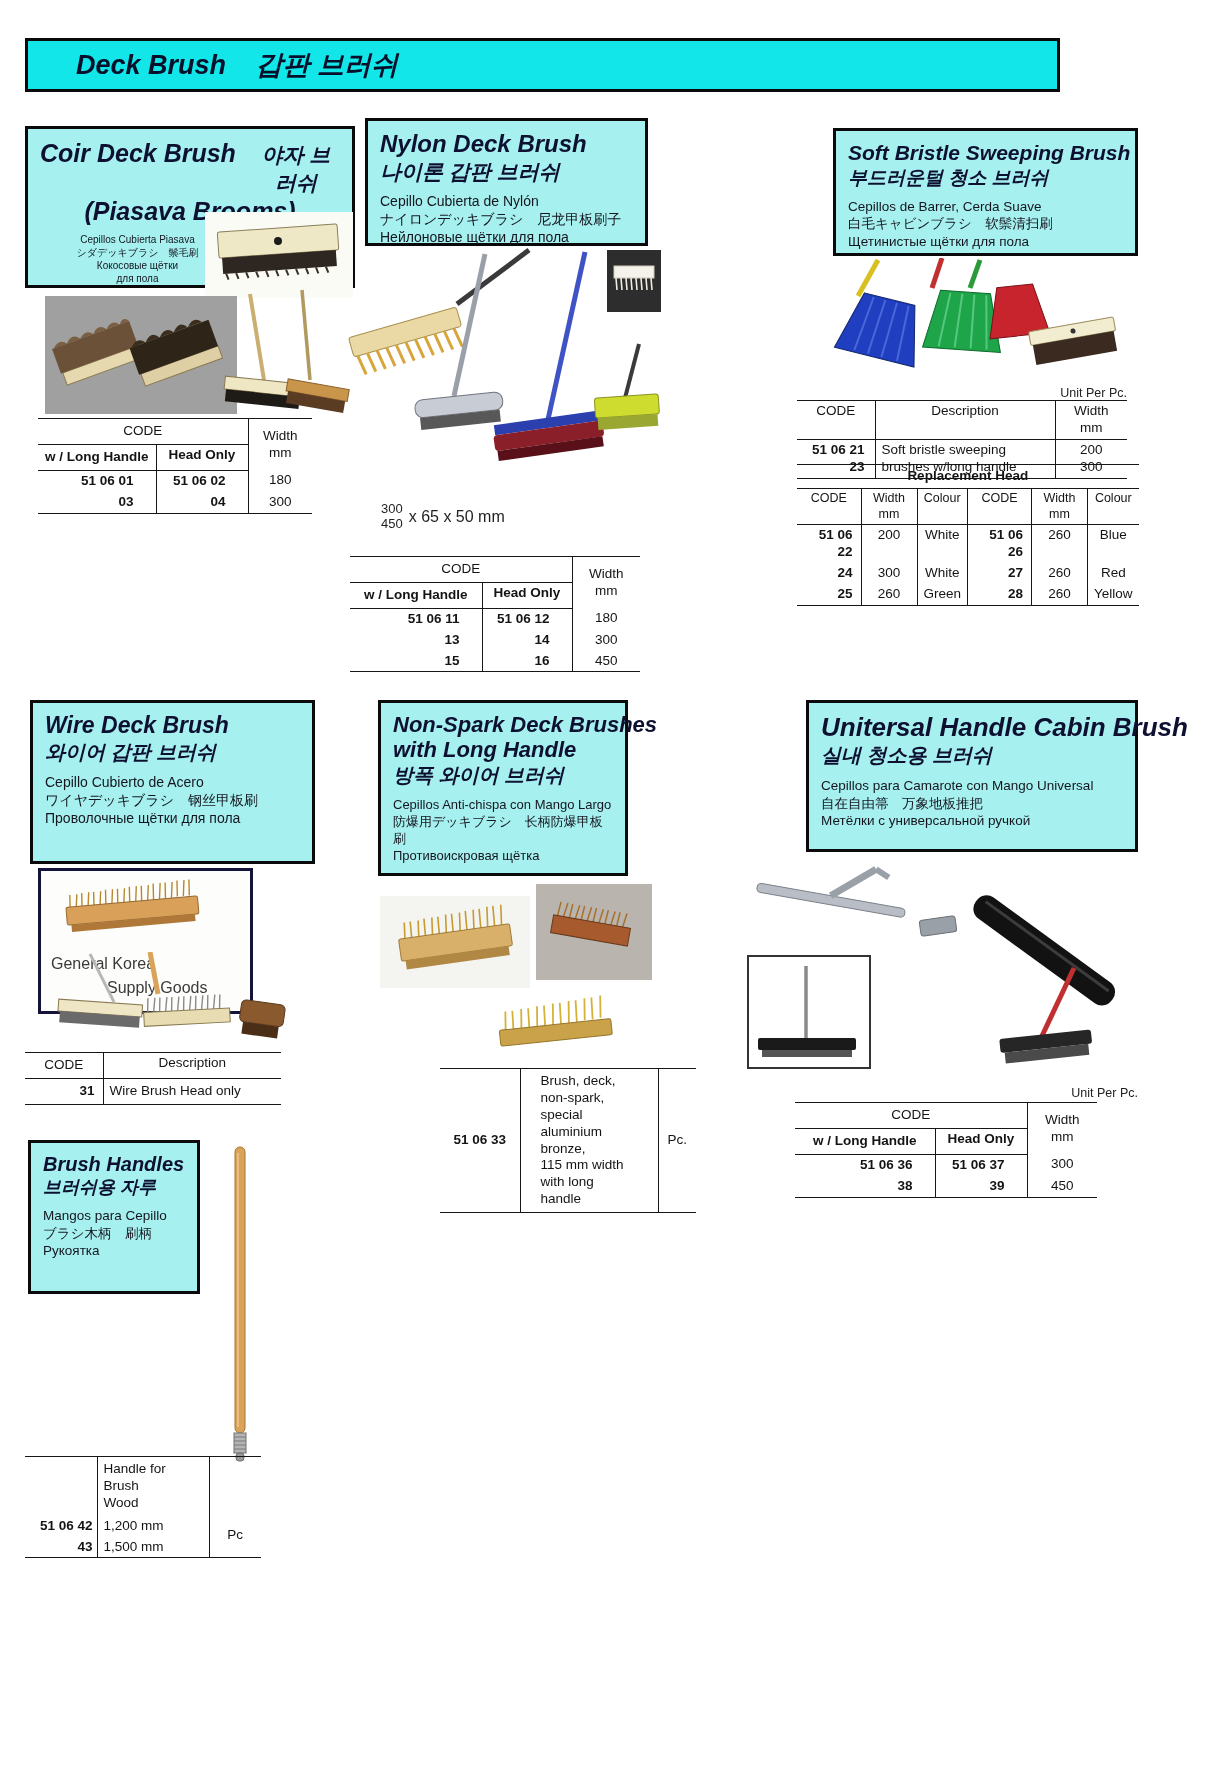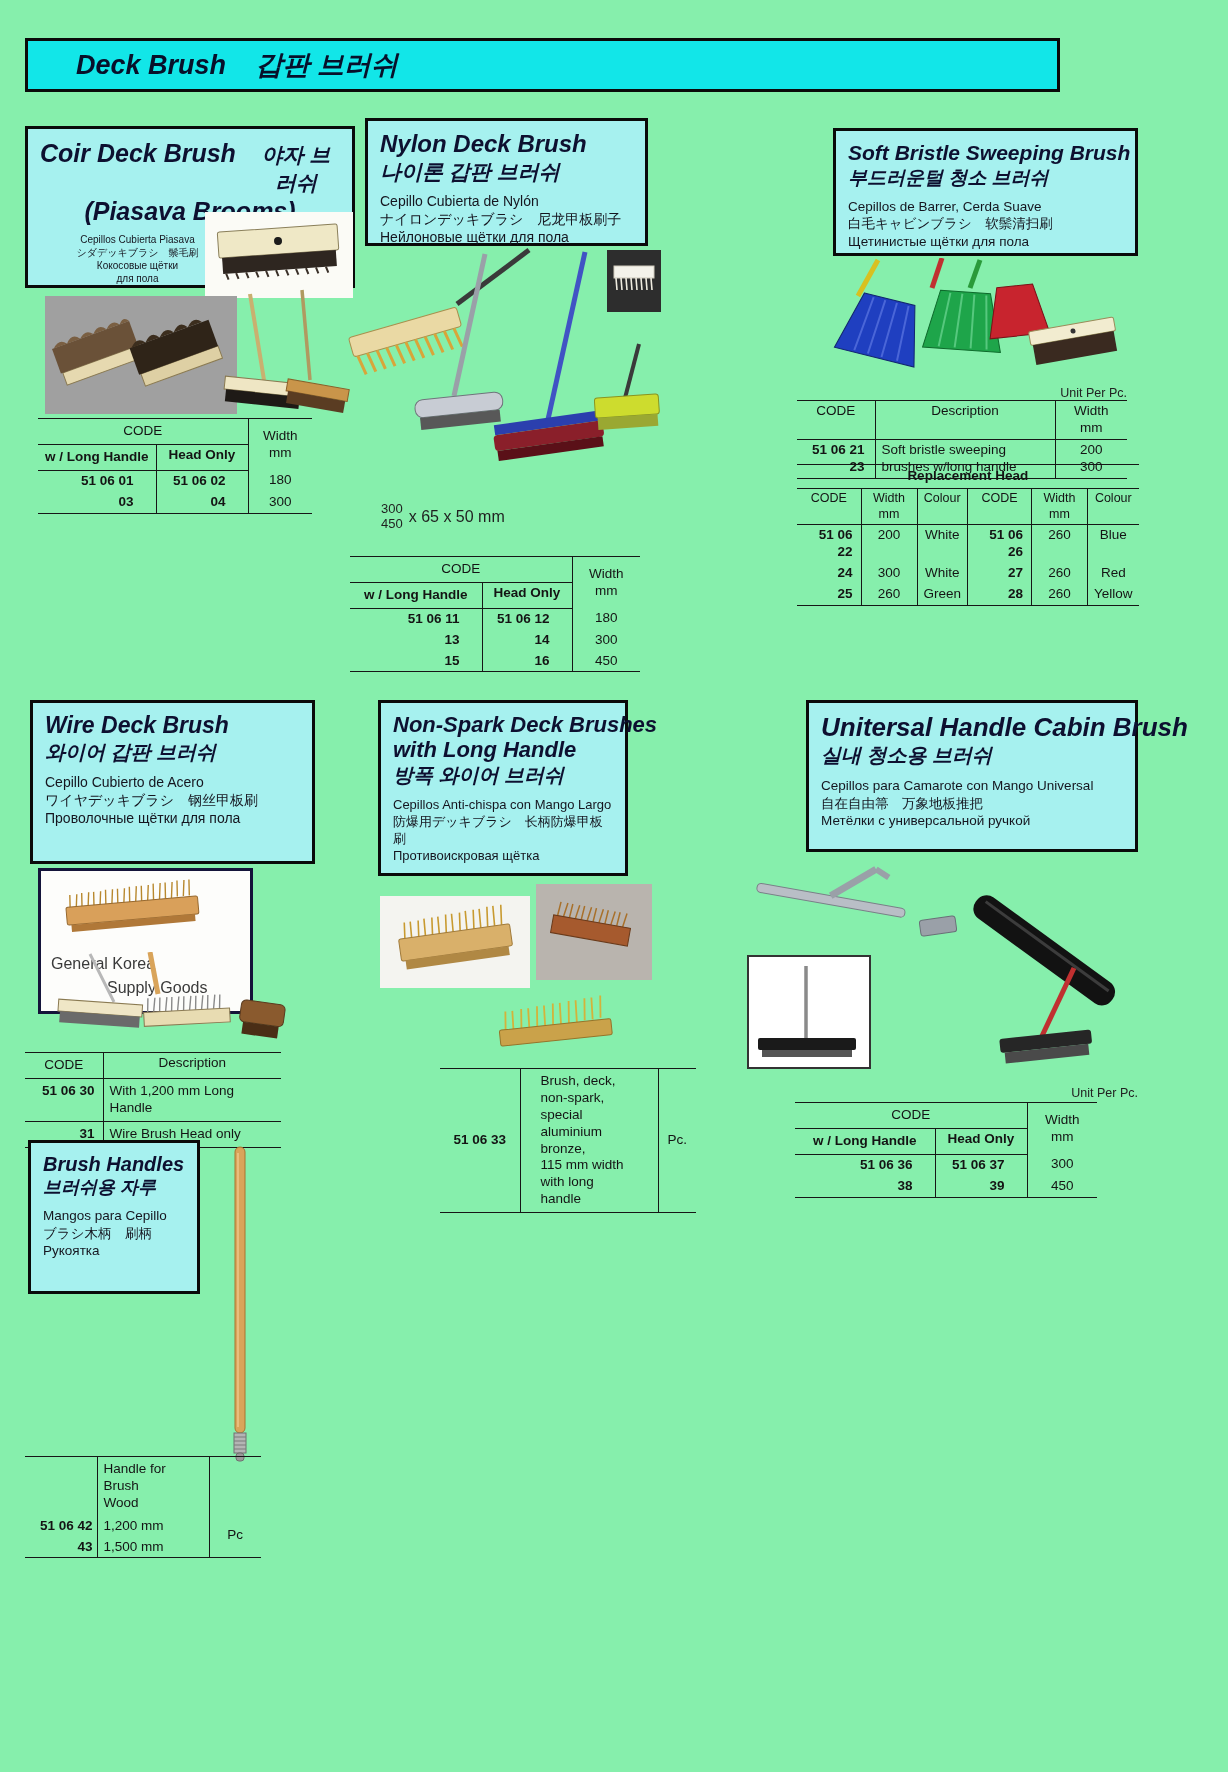--- a/index.html
+++ b/index.html
@@ -1,16 +1,16 @@
 <!DOCTYPE html>
 <html><head>
 <meta charset="utf-8">
 <style>
   html,body{margin:0;padding:0;background:#e8e8e8;}
-  #page{position:relative;width:1228px;height:1772px;background:#86efac;
+  #page{position:relative;width:1228px;height:1772px;background:#ffffff;
         font-family:"Liberation Sans",sans-serif;color:#1f1f1f;overflow:hidden;}
   .abs{position:absolute;}
   .panel{position:absolute;background:#a6f1ef;border:3px solid #0a0a0a;box-sizing:border-box;padding:10px 12px;}
   .ptitle{font-style:italic;font-weight:bold;color:#0d1030;line-height:1.12;white-space:nowrap;}
   .ptko{font-style:italic;font-weight:bold;color:#0d1030;}
   .sub{color:#15151f;line-height:1.3;margin-top:8px;}
   .t{border-collapse:collapse;color:#141414;}
   .t td{padding:2px 6px;font-size:13.5px;line-height:1.25;vertical-align:top;}
   .bt{border-top:1.6px solid #161616;}
   .bb{border-bottom:1.6px solid #161616;}
@@ -359,24 +359,20 @@
     <colgroup>
         <col style="width:78px">
         <col style="width:178px">
       </colgroup>
     <tbody>
         <tr>
       <td class="bt bb ctr" style="padding:4px 6px">CODE</td>
       <td class="bt bb bl ctr">Description</td>
     </tr>
     <tr>
-      <td class="bb rt bold" style="padding:4px 8px 4px 2px">51 06 30</td>
-      <td class="bb bl" style="padding:4px 6px">With 1,200 mm Long Handle</td>
-    </tr>
-    <tr>
       <td class="bb rt bold" style="padding:4px 8px 4px 2px">31</td>
       <td class="bb bl" style="padding:4px 6px">Wire Brush Head only</td>
     </tr>
   </tbody>
     </table>
 
   <div class="panel" style="left:378px;top:700px;width:250px;height:176px;">
     <div class="ptitle" style="font-size:22px">Non-Spark Deck Brushes</div>
     <div class="ptitle" style="font-size:22px">with Long Handle</div>
     <div class="ptko" style="font-size:20px">방폭 와이어 브러쉬</div>

